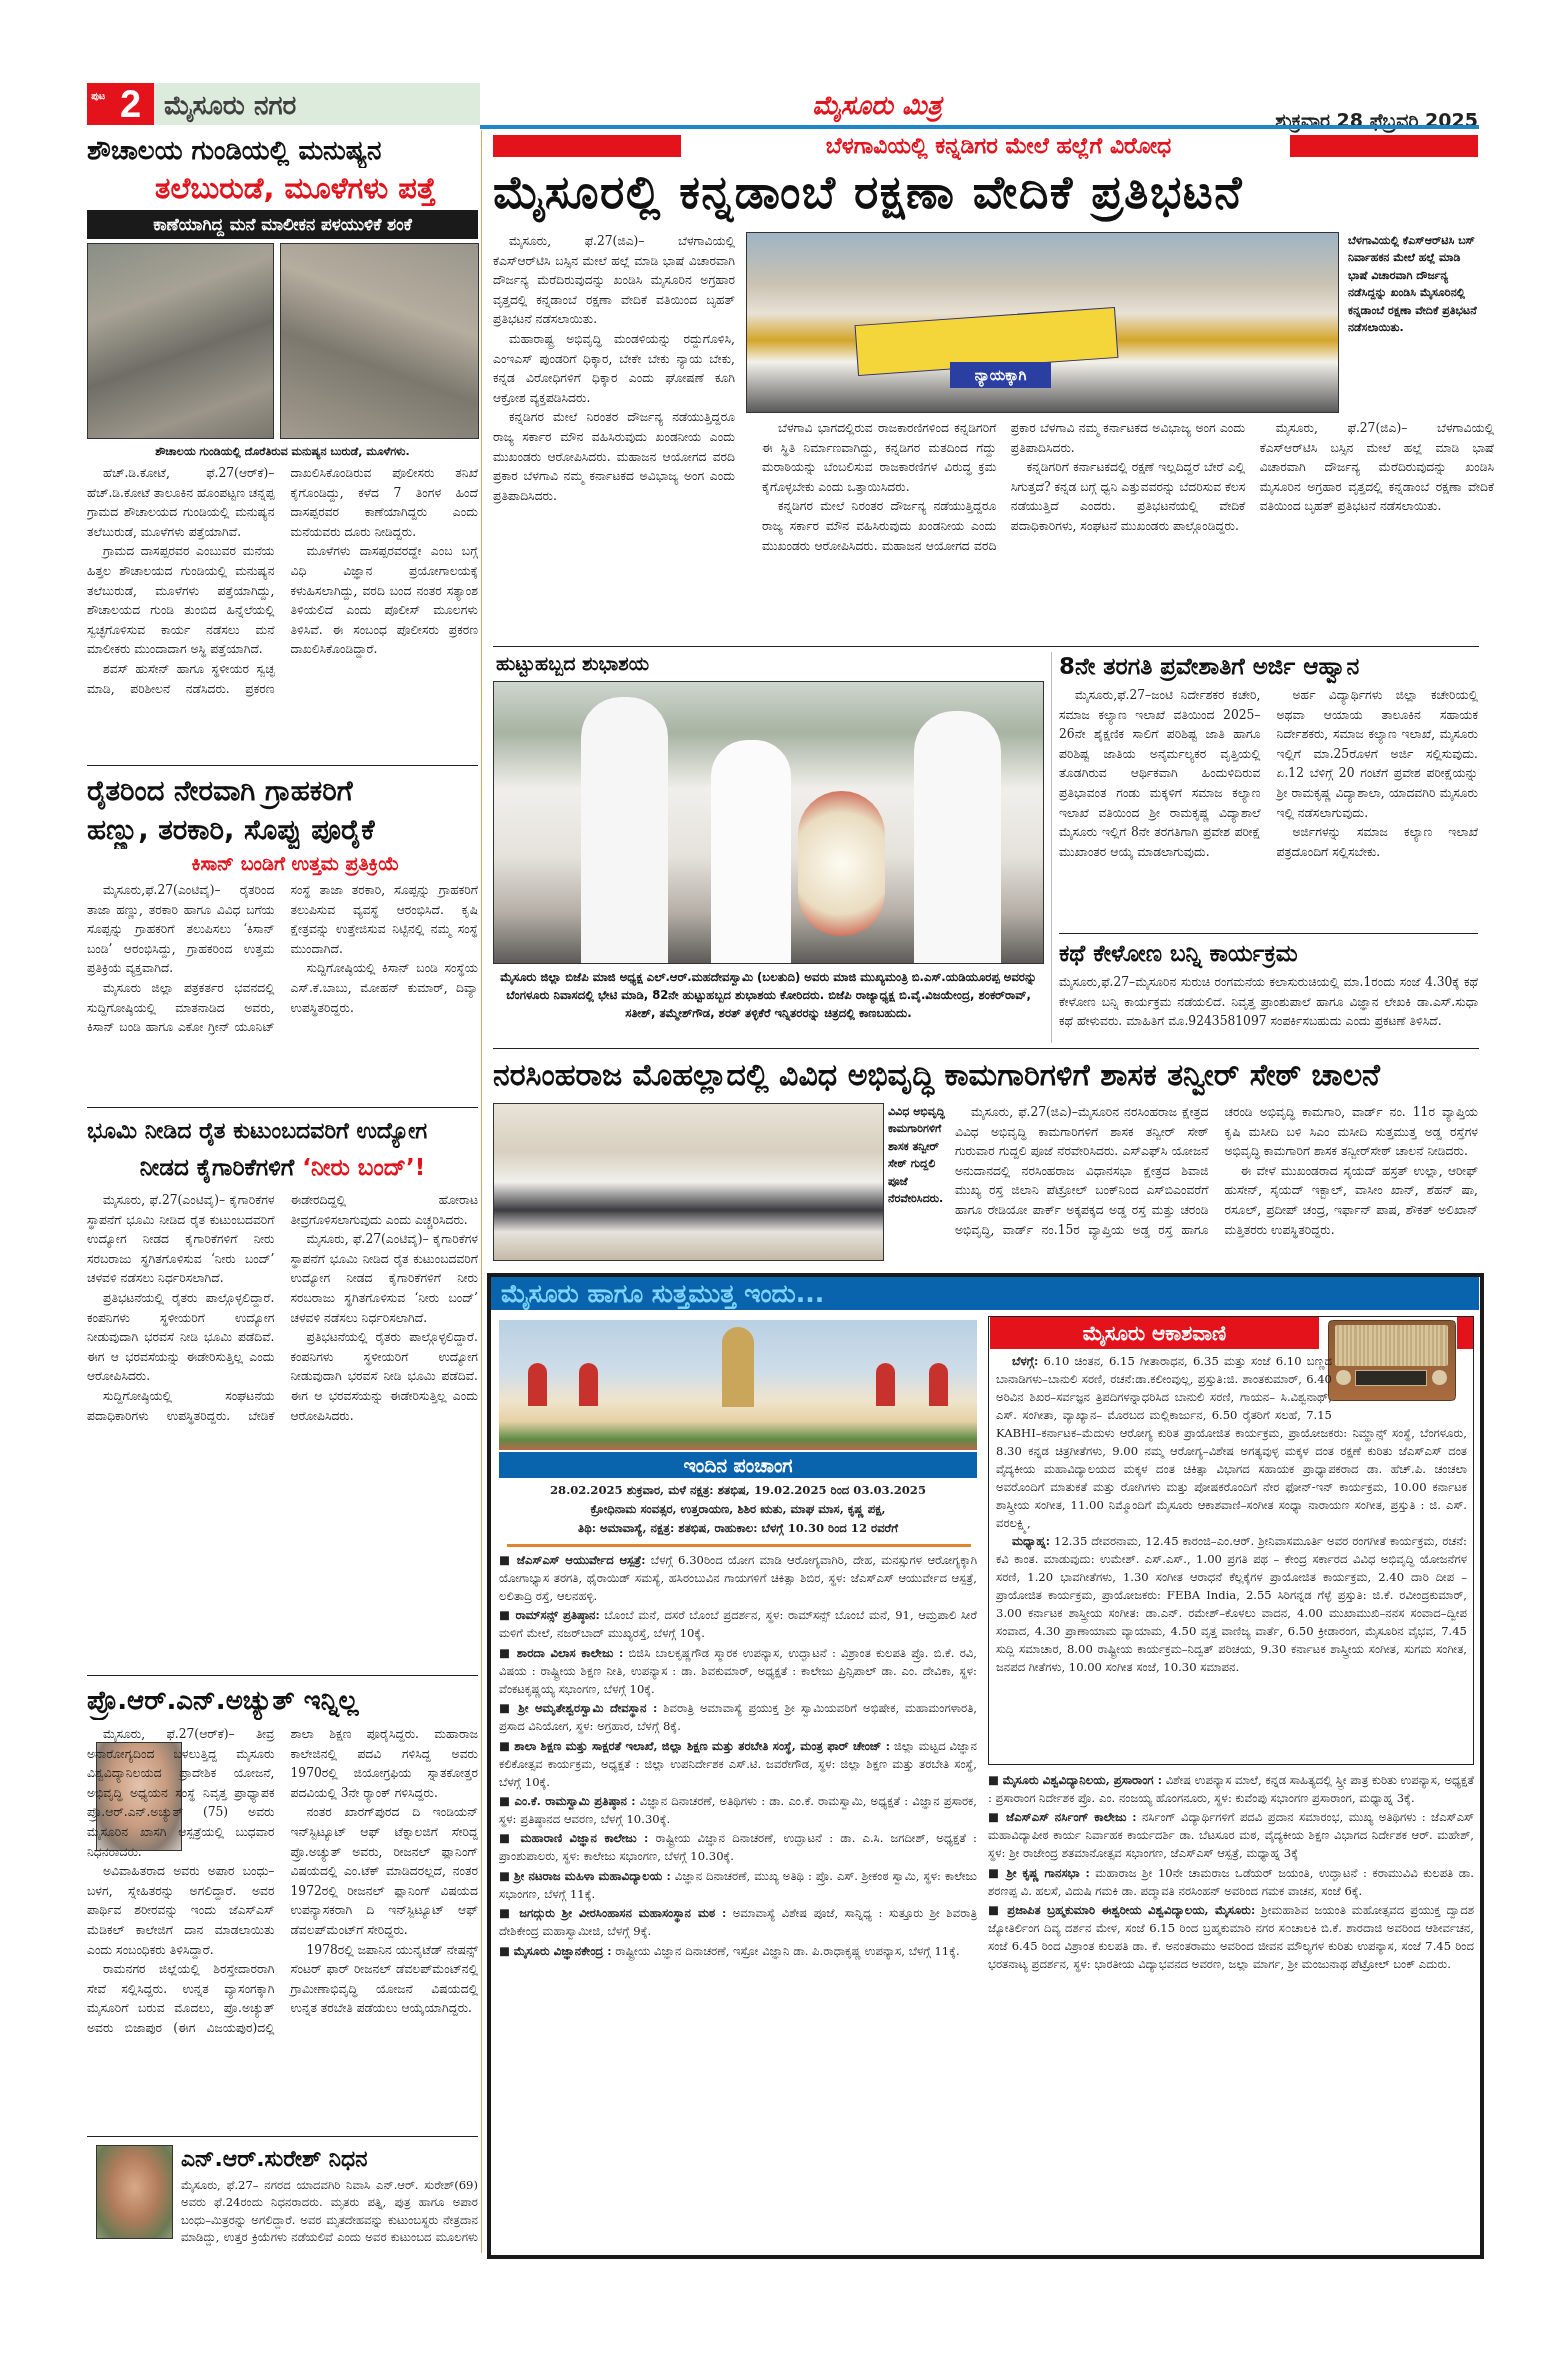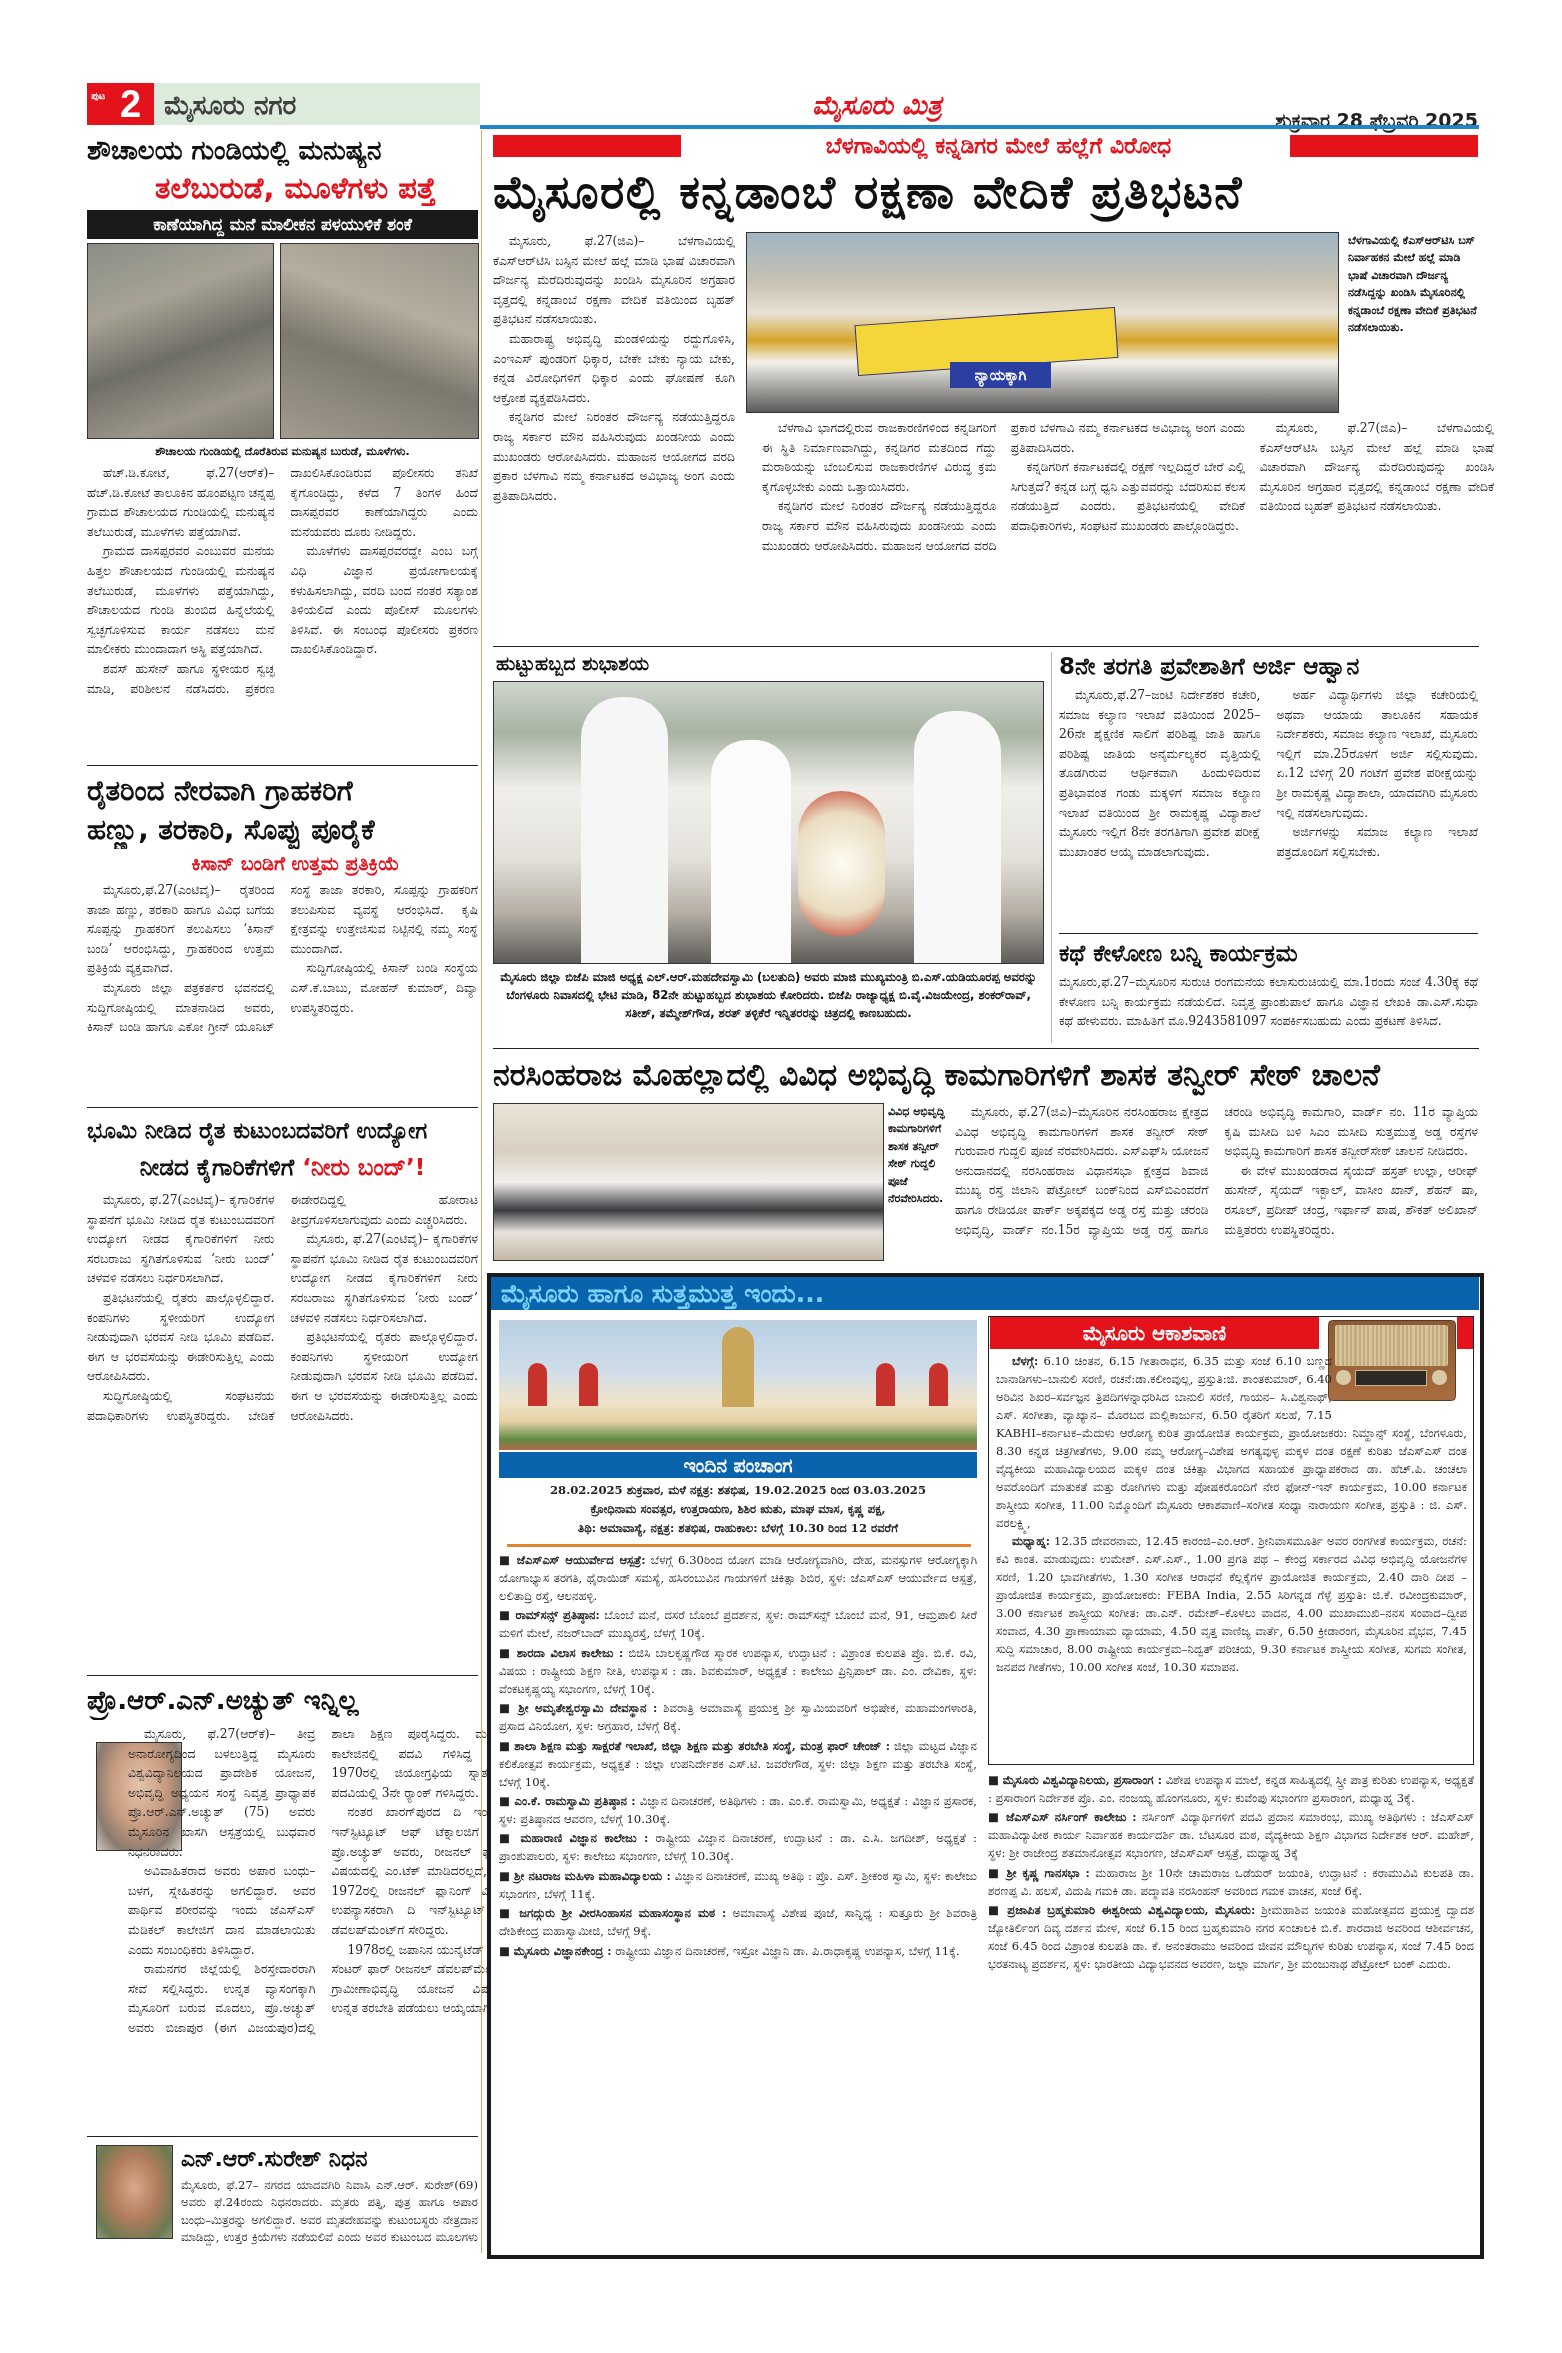--- a/index.html
+++ b/index.html
@@ -66,21 +66,21 @@
   <p>ಮೈಸೂರು, ಫೆ.27(ಎಂಟಿವೈ)– ಕೈಗಾರಿಕೆಗಳ ಸ್ಥಾಪನೆಗೆ ಭೂಮಿ ನೀಡಿದ ರೈತ ಕುಟುಂಬದವರಿಗೆ ಉದ್ಯೋಗ ನೀಡದ ಕೈಗಾರಿಕೆಗಳಿಗೆ ನೀರು ಸರಬರಾಜು ಸ್ಥಗಿತಗೊಳಿಸುವ ‘ನೀರು ಬಂದ್’ ಚಳವಳಿ ನಡೆಸಲು ನಿರ್ಧರಿಸಲಾಗಿದೆ.</p>
   <p>ಪ್ರತಿಭಟನೆಯಲ್ಲಿ ರೈತರು ಪಾಲ್ಗೊಳ್ಳಲಿದ್ದಾರೆ. ಕಂಪನಿಗಳು ಸ್ಥಳೀಯರಿಗೆ ಉದ್ಯೋಗ ನೀಡುವುದಾಗಿ ಭರವಸೆ ನೀಡಿ ಭೂಮಿ ಪಡೆದಿವೆ. ಈಗ ಆ ಭರವಸೆಯನ್ನು ಈಡೇರಿಸುತ್ತಿಲ್ಲ ಎಂದು ಆರೋಪಿಸಿದರು.</p>
   <p>ಸುದ್ದಿಗೋಷ್ಠಿಯಲ್ಲಿ ಸಂಘಟನೆಯ ಪದಾಧಿಕಾರಿಗಳು ಉಪಸ್ಥಿತರಿದ್ದರು. ಬೇಡಿಕೆ ಈಡೇರದಿದ್ದಲ್ಲಿ ಹೋರಾಟ ತೀವ್ರಗೊಳಿಸಲಾಗುವುದು ಎಂದು ಎಚ್ಚರಿಸಿದರು.</p>
   <p>ಮೈಸೂರು, ಫೆ.27(ಎಂಟಿವೈ)– ಕೈಗಾರಿಕೆಗಳ ಸ್ಥಾಪನೆಗೆ ಭೂಮಿ ನೀಡಿದ ರೈತ ಕುಟುಂಬದವರಿಗೆ ಉದ್ಯೋಗ ನೀಡದ ಕೈಗಾರಿಕೆಗಳಿಗೆ ನೀರು ಸರಬರಾಜು ಸ್ಥಗಿತಗೊಳಿಸುವ ‘ನೀರು ಬಂದ್’ ಚಳವಳಿ ನಡೆಸಲು ನಿರ್ಧರಿಸಲಾಗಿದೆ.</p>
   <p>ಪ್ರತಿಭಟನೆಯಲ್ಲಿ ರೈತರು ಪಾಲ್ಗೊಳ್ಳಲಿದ್ದಾರೆ. ಕಂಪನಿಗಳು ಸ್ಥಳೀಯರಿಗೆ ಉದ್ಯೋಗ ನೀಡುವುದಾಗಿ ಭರವಸೆ ನೀಡಿ ಭೂಮಿ ಪಡೆದಿವೆ. ಈಗ ಆ ಭರವಸೆಯನ್ನು ಈಡೇರಿಸುತ್ತಿಲ್ಲ ಎಂದು ಆರೋಪಿಸಿದರು.</p>
 </div>
 <div class="hr" style="left:87px; top:1675px; width:391px;"></div>
 
 <div class="abs headline-black" style="left:87px; top:1681px; width:391px; font-size:26px; line-height:39px;">ಪ್ರೊ.ಆರ್.ಎನ್.ಅಚ್ಯುತ್ ಇನ್ನಿಲ್ಲ</div>
 <div class="photo" style="left:96px; top:1742px; width:86px; height:109px; background:radial-gradient(ellipse at 50% 40%, #e4c3ac 0%, #c89c80 45%, #8a7a6e 75%, #cfcac2 100%);"></div>
-<div class="abs col-text two-col" style="left:87px; top:1725px; width:391px; height:406px; overflow:hidden; font-size:12.3px; line-height:19.6px;margin-left:41px;">
+<div class="abs col-text two-col" style="left:87px; top:1725px; width:391px; height:406px; overflow:hidden; font-size:12.3px; line-height:19.6px;">
   <p style="padding-left:0;">ಮೈಸೂರು, ಫೆ.27(ಆರ್‌ಕೆ)– ತೀವ್ರ ಅನಾರೋಗ್ಯದಿಂದ ಬಳಲುತ್ತಿದ್ದ ಮೈಸೂರು ವಿಶ್ವವಿದ್ಯಾನಿಲಯದ ಪ್ರಾದೇಶಿಕ ಯೋಜನೆ, ಅಭಿವೃದ್ಧಿ ಅಧ್ಯಯನ ಸಂಸ್ಥೆ ನಿವೃತ್ತ ಪ್ರಾಧ್ಯಾಪಕ ಪ್ರೊ.ಆರ್.ಎನ್.ಅಚ್ಯುತ್ (75) ಅವರು ಮೈಸೂರಿನ ಖಾಸಗಿ ಆಸ್ಪತ್ರೆಯಲ್ಲಿ ಬುಧವಾರ ನಿಧನರಾದರು.</p>
   <p>ಅವಿವಾಹಿತರಾದ ಅವರು ಅಪಾರ ಬಂಧು–ಬಳಗ, ಸ್ನೇಹಿತರನ್ನು ಅಗಲಿದ್ದಾರೆ. ಅವರ ಪಾರ್ಥಿವ ಶರೀರವನ್ನು ಇಂದು ಜೆಎಸ್‌ಎಸ್ ಮೆಡಿಕಲ್ ಕಾಲೇಜಿಗೆ ದಾನ ಮಾಡಲಾಯಿತು ಎಂದು ಸಂಬಂಧಿಕರು ತಿಳಿಸಿದ್ದಾರೆ.</p>
   <p>ರಾಮನಗರ ಜಿಲ್ಲೆಯಲ್ಲಿ ಶಿರಸ್ತೇದಾರರಾಗಿ ಸೇವೆ ಸಲ್ಲಿಸಿದ್ದರು. ಉನ್ನತ ವ್ಯಾಸಂಗಕ್ಕಾಗಿ ಮೈಸೂರಿಗೆ ಬರುವ ಮೊದಲು, ಪ್ರೊ.ಅಚ್ಯುತ್ ಅವರು ಬಿಜಾಪುರ (ಈಗ ವಿಜಯಪುರ)ದಲ್ಲಿ ಶಾಲಾ ಶಿಕ್ಷಣ ಪೂರೈಸಿದ್ದರು. ಮಹಾರಾಜ ಕಾಲೇಜಿನಲ್ಲಿ ಪದವಿ ಗಳಿಸಿದ್ದ ಅವರು 1970ರಲ್ಲಿ ಜಿಯೋಗ್ರಫಿಯ ಸ್ನಾತಕೋತ್ತರ ಪದವಿಯಲ್ಲಿ 3ನೇ ರ್‍ಯಾಂಕ್ ಗಳಿಸಿದ್ದರು.</p>
   <p>ನಂತರ ಖಾರಗ್‌ಪುರದ ದಿ ಇಂಡಿಯನ್ ಇನ್‌ಸ್ಟಿಟ್ಯೂಟ್ ಆಫ್ ಟೆಕ್ನಾಲಜಿಗೆ ಸೇರಿದ್ದ ಪ್ರೊ.ಅಚ್ಯುತ್ ಅವರು, ರೀಜನಲ್ ಪ್ಲಾನಿಂಗ್ ವಿಷಯದಲ್ಲಿ ಎಂ.ಟೆಕ್ ಮಾಡಿದರಲ್ಲದೆ, ನಂತರ 1972ರಲ್ಲಿ ರೀಜನಲ್ ಪ್ಲಾನಿಂಗ್ ವಿಷಯದ ಉಪನ್ಯಾಸಕರಾಗಿ ದಿ ಇನ್‌ಸ್ಟಿಟ್ಯೂಟ್ ಆಫ್ ಡೆವಲಪ್‌ಮೆಂಟ್‌ಗೆ ಸೇರಿದ್ದರು.</p>
   <p>1978ರಲ್ಲಿ ಜಪಾನಿನ ಯುನೈಟೆಡ್ ನೇಷನ್ಸ್ ಸೆಂಟರ್ ಫಾರ್ ರೀಜನಲ್ ಡೆವಲಪ್‌ಮೆಂಟ್‌ನಲ್ಲಿ ಗ್ರಾಮೀಣಾಭಿವೃದ್ಧಿ ಯೋಜನೆ ವಿಷಯದಲ್ಲಿ ಉನ್ನತ ತರಬೇತಿ ಪಡೆಯಲು ಆಯ್ಕೆಯಾಗಿದ್ದರು.</p>
 </div>
 <div class="hr" style="left:87px; top:2136px; width:391px;"></div>
 
 <div class="photo" style="left:96px; top:2145px; width:77px; height:94px; background:radial-gradient(ellipse at 50% 45%, #d8a988 0%, #b07c5c 45%, #6b7a52 80%, #8e9a76 100%);"></div>
 <div class="abs headline-black" style="left:181px; top:2142px; width:297px; font-size:22px; line-height:33px;">ಎನ್.ಆರ್.ಸುರೇಶ್ ನಿಧನ</div>

